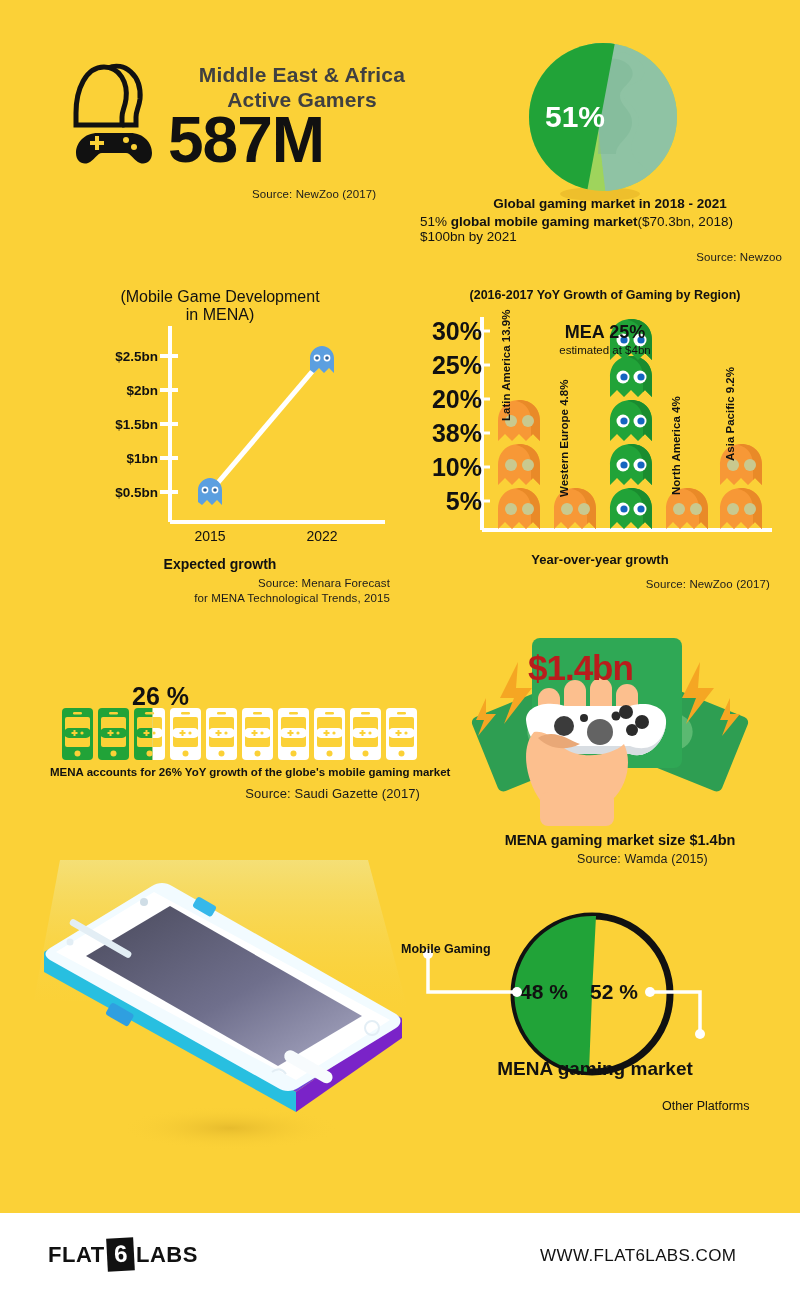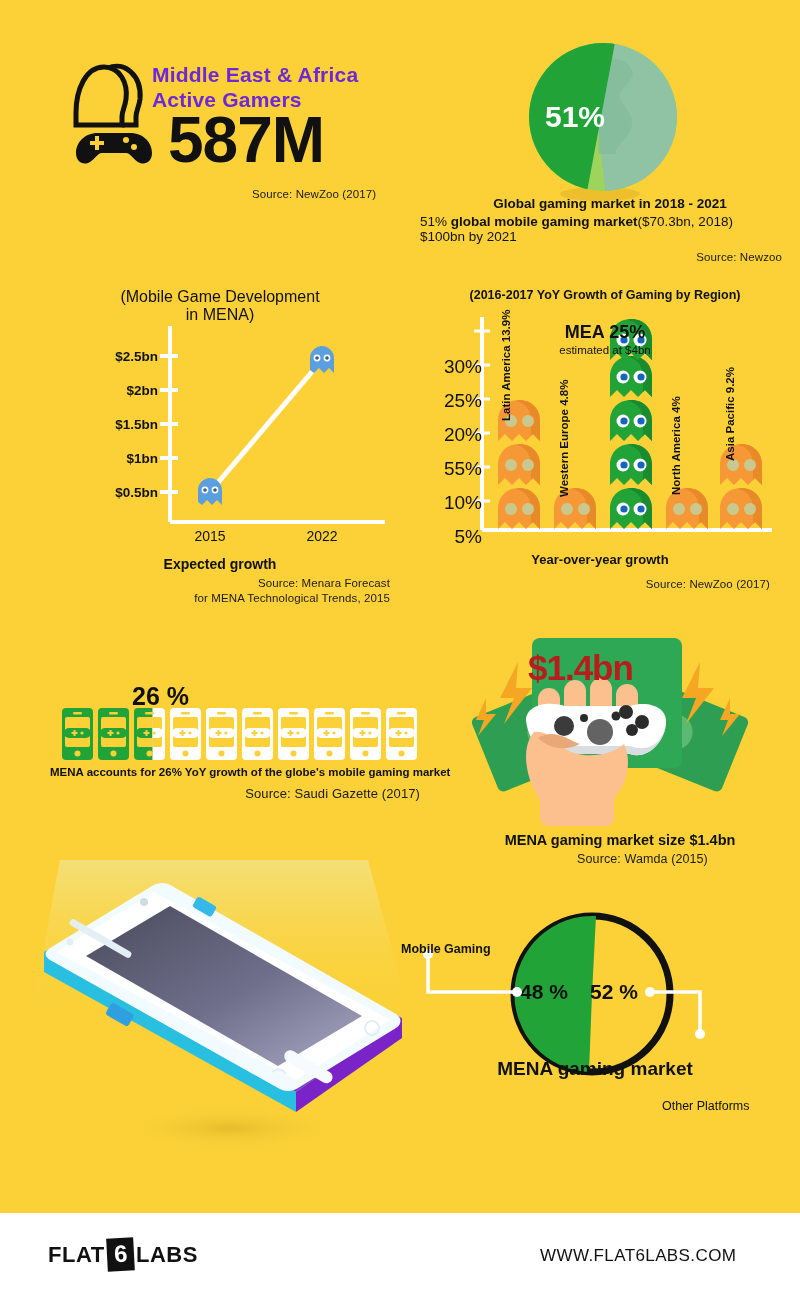--- a/index.html
+++ b/index.html
@@ -10,22 +10,22 @@
     position: relative;
     overflow: hidden;
   }
   .page { position: relative; width: 800px; height: 1305px; }
 
   
   .abs { position: absolute; }
   .src { font-size: 11.5px; color: #1b1b1b; font-weight: normal; letter-spacing: .1px; }
 
   
-  #hdr-title { left: 152px; top: 62px; width: 300px; color: #6d28d9;
-               font-size: 21px; font-weight: bold; line-height: 25px; letter-spacing: .2px; }
+  #hdr-title { left: 152px; top: 62px; width: 300px; color: #404040;
+               font-size: 21px; font-weight: bold; line-height: 25px; letter-spacing: .2px; text-align: center; }
   #hdr-number { left: 168px; top: 108px; font-size: 64px; font-weight: bold;
                 color: #111; letter-spacing: -1px; line-height: 64px; }
   #hdr-source { left: 252px; top: 188px; }
   #people-icon { left: 68px; top: 55px; }
 
   
   #globe-wrap { left: 528px; top: 42px; width: 150px; height: 150px; }
   #globe-pct { left: 545px; top: 100px; color:#fff; font-size: 30px; font-weight: bold; }
   #globe-shadow { left: 560px; top: 187px; width: 80px; height: 14px;
                   background: #eebf2c; border-radius: 50%; }
@@ -44,22 +44,22 @@
            transform: translateY(-50%); white-space: nowrap; }
   .xtick { position:absolute; font-size: 14px; color:#111; transform: translateX(-50%); }
   #line-xlabel { left: 120px; top: 556px; width: 200px; text-align:center;
                  font-size: 14px; font-weight: bold; color:#111; }
   #line-src { left: 160px; top: 576px; width: 230px; text-align: right; line-height: 15px; }
 
   
   #bar-title { left: 430px; top: 288px; width: 350px; text-align:center;
                font-size: 12.5px; font-weight: bold; color:#111; }
   #bar-chart { left: 420px; top: 305px; width: 360px; height: 235px; }
-  .bytick { position:absolute; right: 0; font-size: 19px; font-weight: normal; color:#111;
-            transform: translateY(-50%); white-space: nowrap; margin-top: 36px; }
+  .bytick { position:absolute; right: 0; font-size: 25px; font-weight: bold; color:#111;
+            transform: translateY(-50%); white-space: nowrap; }
   .vlabel { position:absolute; writing-mode: vertical-rl; transform: rotate(180deg);
             font-size: 11.5px; font-weight: bold; color:#111; white-space: nowrap;
             line-height: 13px; text-align: left; }
   #mea-ann { left: 500px; top: 322px; width: 210px; text-align:center; }
   #mea-ann .a1 { font-size: 18px; font-weight: bold; color:#111; }
   #mea-ann .a2 { font-size: 11.5px; color:#111; margin-top: 1px; }
   #bar-xlabel { left: 450px; top: 552px; width: 300px; text-align:center;
                 font-size: 13px; font-weight: bold; color:#111; }
   #bar-src { left: 530px; top: 578px; width: 240px; text-align: right; }
 
@@ -263,21 +263,21 @@
       <g transform="translate(300,183)">
           <use href="#ghO"></use>
         </g>
       <g transform="translate(300,139)">
           <use href="#ghO"></use>
         </g>
     </svg>
     <div class="bytick" style="top:26px; right:298px;">30%</div>
     <div class="bytick" style="top:60px; right:298px;">25%</div>
     <div class="bytick" style="top:94px; right:298px;">20%</div>
-    <div class="bytick" style="top:128px; right:298px;">55%</div>
+    <div class="bytick" style="top:128px; right:298px;">38%</div>
     <div class="bytick" style="top:162px; right:298px;">10%</div>
     <div class="bytick" style="top:196px; right:298px;">5%</div>
 
     <div class="vlabel" style="left:80px; top:28px; height:88px;">Latin America 13.9%</div>
     <div class="vlabel" style="left:138px; top:62px; height:130px;">Western Europe 4.8%</div>
     <div class="vlabel" style="left:250px; top:94px; height:96px;">North America 4%</div>
     <div class="vlabel" style="left:304px; top:56px; height:100px;">Asia Pacific 9.2%</div>
   </div>
   <div class="abs" id="mea-ann">
     <div class="a1">MEA 25%</div>

